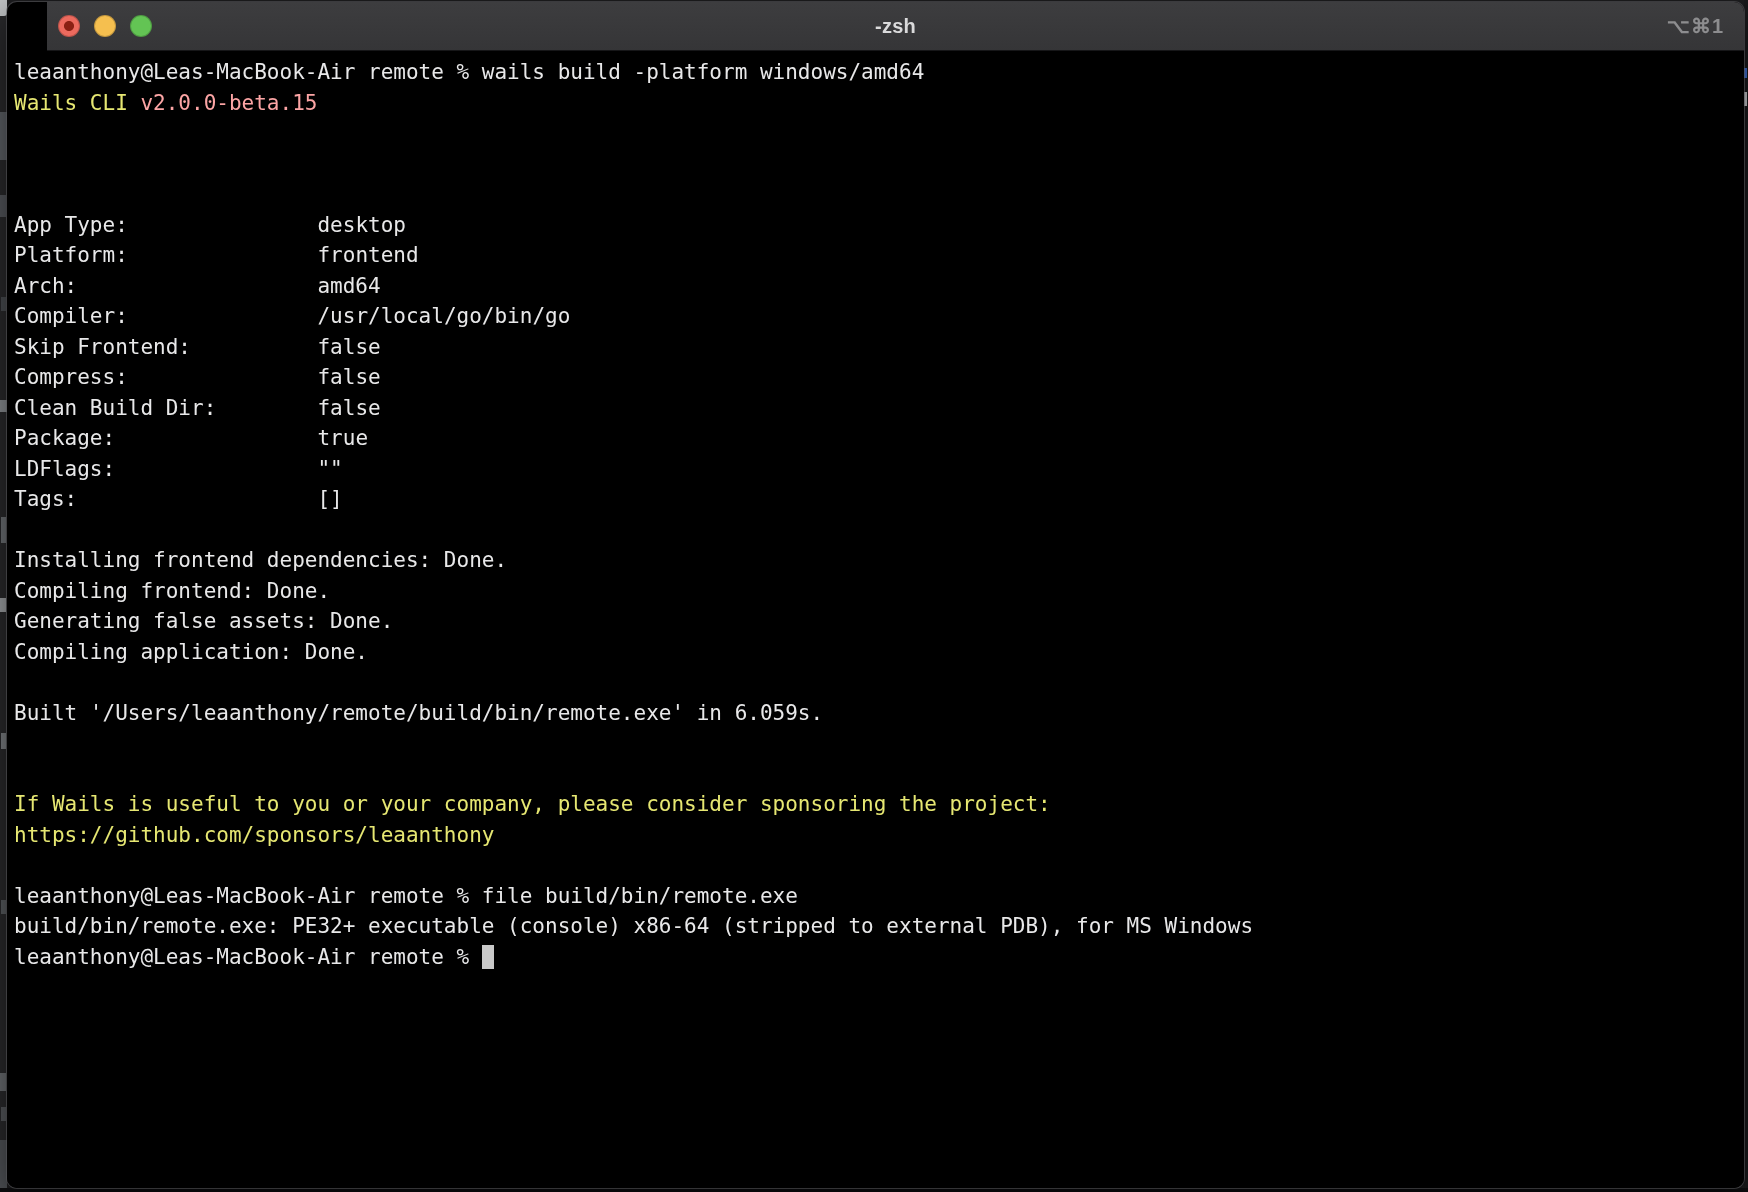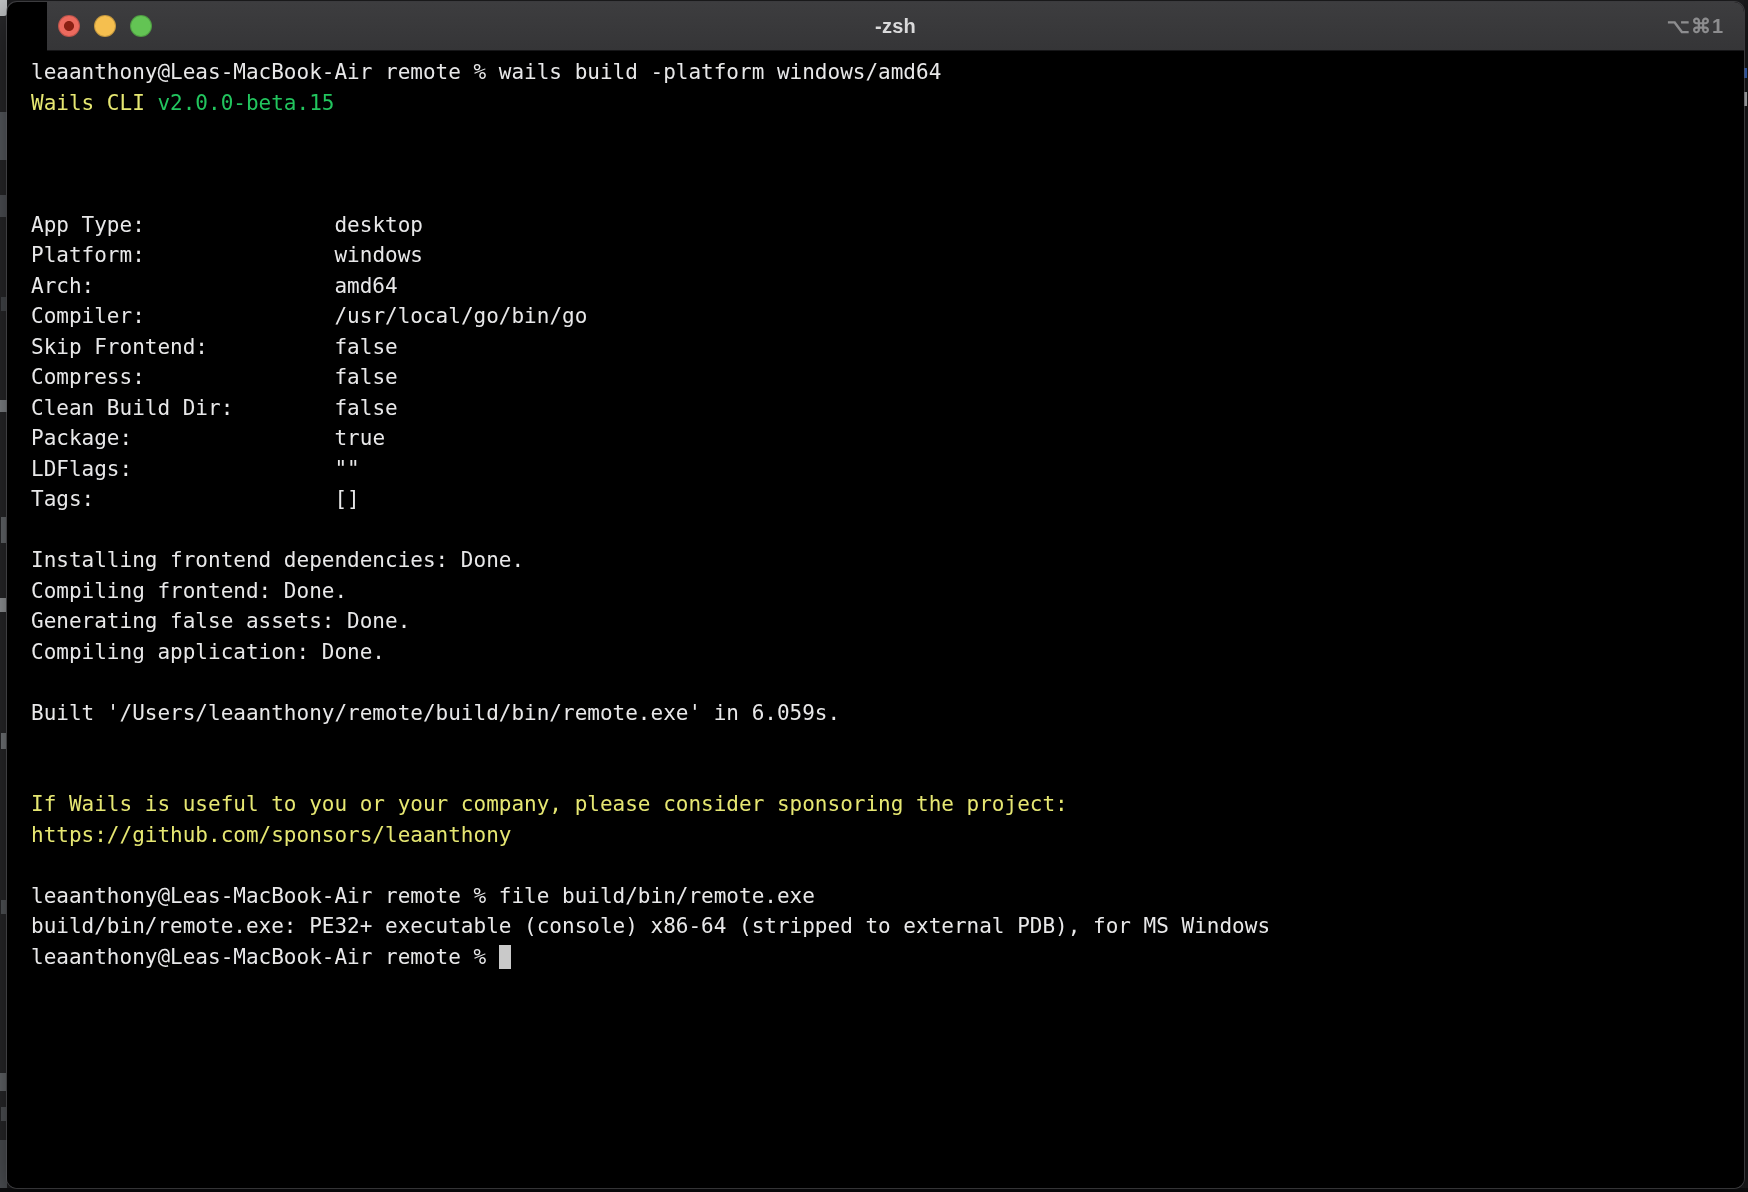--- a/index.html
+++ b/index.html
@@ -98,33 +98,33 @@
     align-items: center;
     font-size: 20px;
     font-weight: 600;
     color: #8d8d8f;
     letter-spacing: 1px;
   }
   
   .terminal-screen {
     flex: 1;
     background: #000000;
-    padding: 6px 8px 0 24px;
+    padding: 6px 8px 0 7px;
     overflow: hidden;
     font-family: "DejaVu Sans Mono", "Liberation Mono", monospace;
     font-size: 21px;
     line-height: 30.5px;
   }
   .term-line {
     white-space: pre;
     height: 30.5px;
   }
   .seg-default { color: #e8e8e9; }
   .seg-yellow  { color: #e6e772; }
-  .seg-red     { color: #22c55e; }
+  .seg-red     { color: #fca5a5; }
   .seg-cursor  {
     background: #c9c9c9;
     color: #c9c9c9;
   }
 </style>
 </head>
 <body>
 
 <div class="desktop">
 
@@ -162,21 +162,21 @@
       <div class="window-shortcut">⌥⌘1</div>
     </div>
 
     <div class="terminal-screen">
         <div class="term-line"><span class="seg-default">leaanthony@Leas-MacBook-Air remote % wails build -platform windows/amd64</span></div>
         <div class="term-line"><span class="seg-yellow">Wails CLI </span><span class="seg-red">v2.0.0-beta.15</span></div>
         <div class="term-line"></div>
         <div class="term-line"></div>
         <div class="term-line"></div>
         <div class="term-line"><span class="seg-default">App Type:</span>               <span class="seg-default">desktop</span></div>
-        <div class="term-line"><span class="seg-default">Platform:</span>               <span class="seg-default">windows</span></div>
+        <div class="term-line"><span class="seg-default">Platform:</span>               <span class="seg-default">frontend</span></div>
         <div class="term-line"><span class="seg-default">Arch:</span>                   <span class="seg-default">amd64</span></div>
         <div class="term-line"><span class="seg-default">Compiler:</span>               <span class="seg-default">/usr/local/go/bin/go</span></div>
         <div class="term-line"><span class="seg-default">Skip Frontend:</span>          <span class="seg-default">false</span></div>
         <div class="term-line"><span class="seg-default">Compress:</span>               <span class="seg-default">false</span></div>
         <div class="term-line"><span class="seg-default">Clean Build Dir:</span>        <span class="seg-default">false</span></div>
         <div class="term-line"><span class="seg-default">Package:</span>                <span class="seg-default">true</span></div>
         <div class="term-line"><span class="seg-default">LDFlags:</span>                <span class="seg-default">""</span></div>
         <div class="term-line"><span class="seg-default">Tags:</span>                   <span class="seg-default">[]</span></div>
         <div class="term-line"></div>
         <div class="term-line"><span class="seg-default">Installing frontend dependencies: Done.</span></div>

